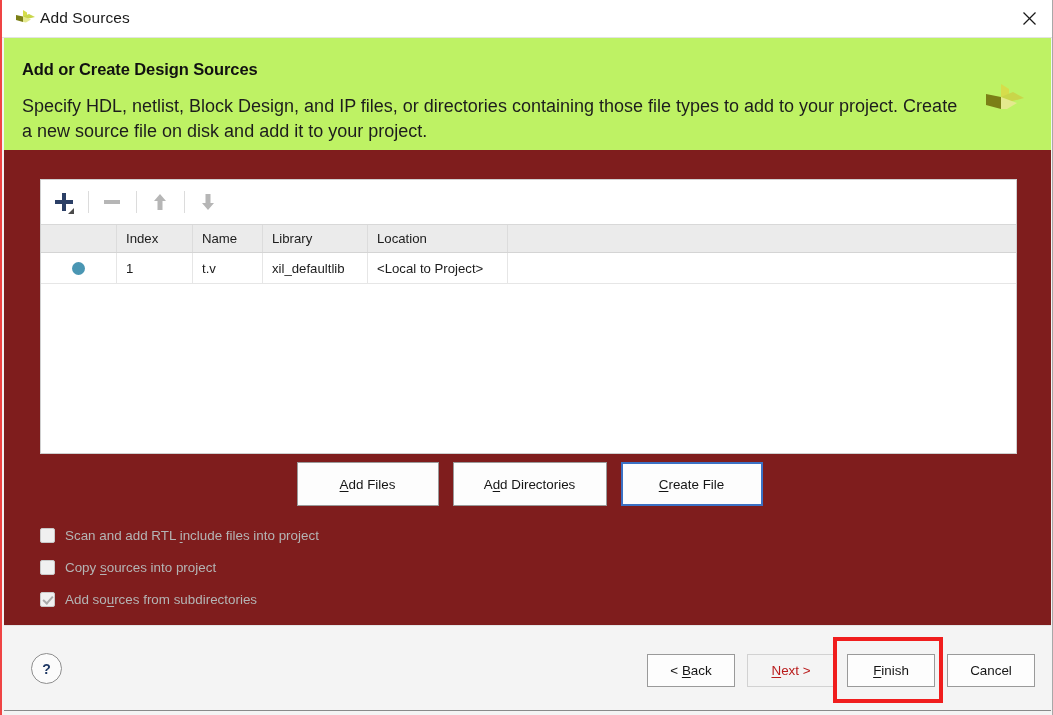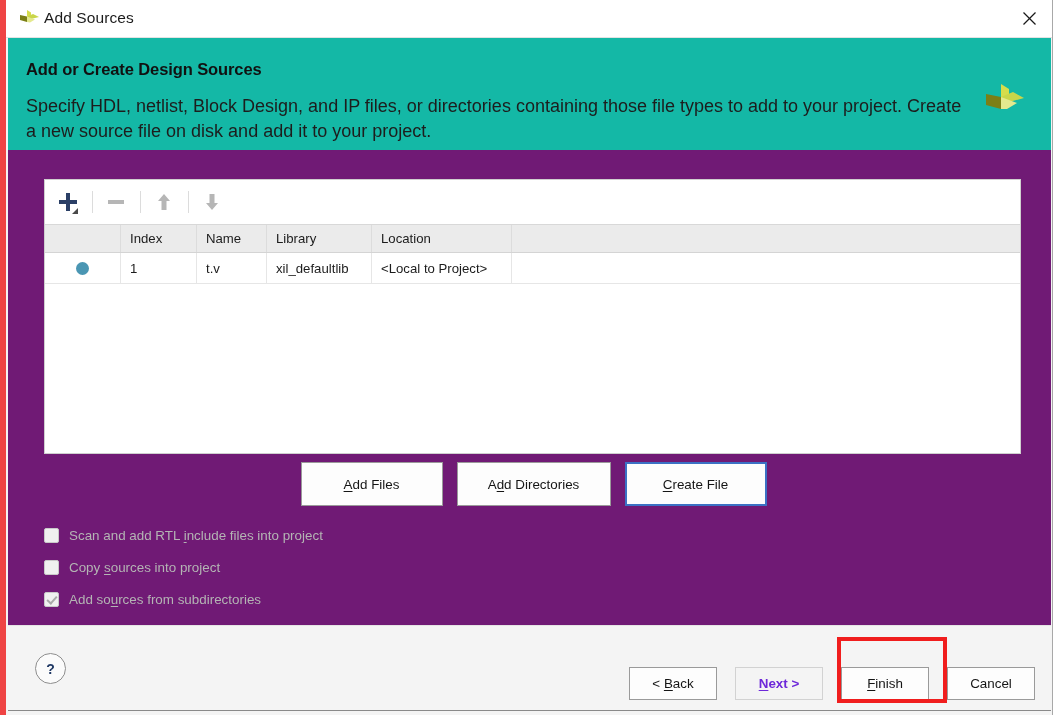--- a/index.html
+++ b/index.html
@@ -14,21 +14,21 @@
     font-family: "Liberation Sans", sans-serif;
     color: #1a1a1a;
   }
 
   .dialog {
     position: absolute;
     left: 0; top: 0;
     width: 1053px;
     height: 715px;
     background: #f4f4f4;
-    border-left: 6px solid #ef4444;
+    border-left: 2px solid #ef4444;
     border-right: 1px solid #a8a8a8;
     box-sizing: border-box;
   }
 
   
   .titlebar {
     position: absolute;
     left: 0; top: 0;
     width: 100%;
     height: 38px;
@@ -58,21 +58,21 @@
     cursor: default;
   }
   .close-btn svg { display: block; }
 
   
   .header {
     position: absolute;
     left: 2px; top: 38px;
     right: 1px;
     height: 112px;
-    background: #14b8a6;
+    background: #bef264;
     border-bottom: 1px solid #e0e0e0;
   }
   .header-title {
     position: absolute;
     left: 18px; top: 22px;
     font-size: 16.5px;
     font-weight: bold;
     color: #111111;
     letter-spacing: -0.1px;
   }
@@ -89,21 +89,21 @@
     right: 26px; top: 44px;
     width: 42px; height: 42px;
   }
 
   
   .body-area {
     position: absolute;
     left: 2px; top: 150px;
     right: 1px;
     height: 475px;
-    background: #701a75;
+    background: #7f1d1d;
   }
 
   
   .panel {
     position: absolute;
     left: 36px; top: 29px;
     width: 977px;
     height: 275px;
     background: #ffffff;
     border: 1px solid #cfcfcf;
@@ -233,24 +233,23 @@
     display: inline-flex;
     align-items: center;
     justify-content: center;
     box-sizing: border-box;
     cursor: default;
   }
   .btn.focused {
     border: 2px solid #3b71c4;
   }
   .btn.disabled {
-    color: #6d28d9;
+    color: #b91c1c;
     border-color: #d2d2d2;
     background: #f4f4f4;
-    font-weight: bold;
   }
   .btn-add-files { width: 142px; }
   .btn-add-dirs  { width: 154px; }
   .btn-create    { width: 142px; }
   u { text-underline-offset: 2px; }
 
   
   .checks {
     position: absolute;
     left: 36px; top: 362px;
@@ -304,23 +303,23 @@
     display: flex;
     align-items: center;
     justify-content: center;
     font-size: 14px;
     font-weight: bold;
     color: #1f3864;
     box-sizing: border-box;
   }
   .footer-btns {
     position: absolute;
-    right: 16px; top: 41px;
-    display: flex;
-    gap: 18px;
+    right: 16px; top: 28px;
+    display: flex;
+    gap: 12px;
     margin-left: 9px;
   }
   .footer-btns .btn { width: 88px; height: 33px; }
 
   .red-box {
     position: absolute;
     left: 831px; top: 637px;
     width: 110px; height: 66px;
     border: 4px solid #f01d1d;
     box-sizing: border-box;

